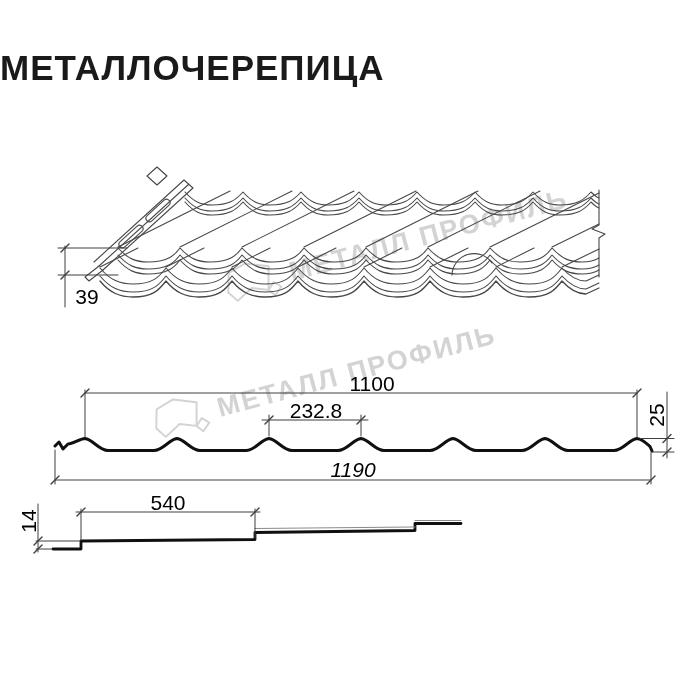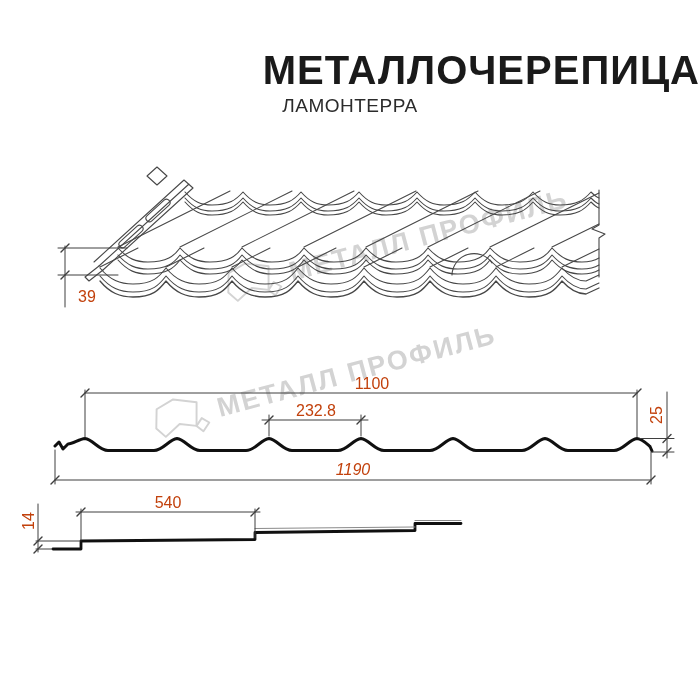--- a/index.html
+++ b/index.html
@@ -4,25 +4,25 @@
 <style>
   html,body{margin:0;padding:0;background:#fff;}
   .canvas{position:relative;width:700px;height:700px;background:#ffffff;overflow:hidden;
           font-family:"Liberation Sans", sans-serif;}
   
   .wm{position:absolute;display:flex;align-items:center;gap:10px;z-index:1;
       color:#d3d3d3;font-weight:700;font-size:27px;letter-spacing:2px;white-space:nowrap;
       transform:rotate(-15deg);transform-origin:left center;user-select:none;}
   .wm svg{flex:0 0 auto;}
   .art{position:absolute;left:0;top:0;z-index:2;}
-  .title{position:absolute;left:0;right:0;top:48px;text-align:right;z-index:3;
-         font-size:40px;font-weight:800;letter-spacing:1px;color:#1a1a1a;}
+  .title{position:absolute;left:0;right:0;top:48px;text-align:left;z-index:3;
+         font-size:35px;font-weight:800;letter-spacing:1px;color:#1a1a1a;}
   .subtitle{position:absolute;left:0;right:0;top:95px;text-align:center;z-index:3;
             font-size:19px;font-weight:500;letter-spacing:0.5px;color:#2b2b2b;}
-  .dim{position:absolute;z-index:3;font-size:16px;color:#c2410c;white-space:nowrap;
+  .dim{position:absolute;z-index:3;font-size:21px;color:#000000;white-space:nowrap;
        transform:translate(-50%,-50%);}
   .dim.vert{transform:translate(-50%,-50%) rotate(-90deg);}
 </style>
 </head>
 <body>
 
 <div class="canvas">
 
   <div class="wm" style="left:224px;top:268px;">
     <svg width="58" height="44" viewBox="0 0 66 50">
@@ -116,21 +116,20 @@
       <g stroke="#3f3f3f" stroke-width="1">
         <path d="M81,509 L81,540 M255,509 L255,538 M76,512 L260,512"></path>
         <path d="M36,541 L80,541 M36,549 L52,549 M38,504 L38,552"></path>
         <path stroke-width="1.4" d="M77,516 L85,508 M251,516 L259,508
                  M34,545 L42,537 M34,553 L42,545"></path>
       </g>
     </g>
   </svg>
 
   <div class="title">МЕТАЛЛОЧЕРЕПИЦА</div>
-  <div class="subtitle">ЛАМОНТЕРРА</div>
 
   <span class="dim" style="left:87px;top:297px;">39</span>
 
   <span class="dim" style="left:372px;top:384px;">1100</span>
 
   <span class="dim" style="left:316px;top:411px;">232.8</span>
 
   <span class="dim vert" style="left:657px;top:415px;">25</span>
 
   <span class="dim" style="left:353px;top:470px;font-style:italic;">1190</span>

